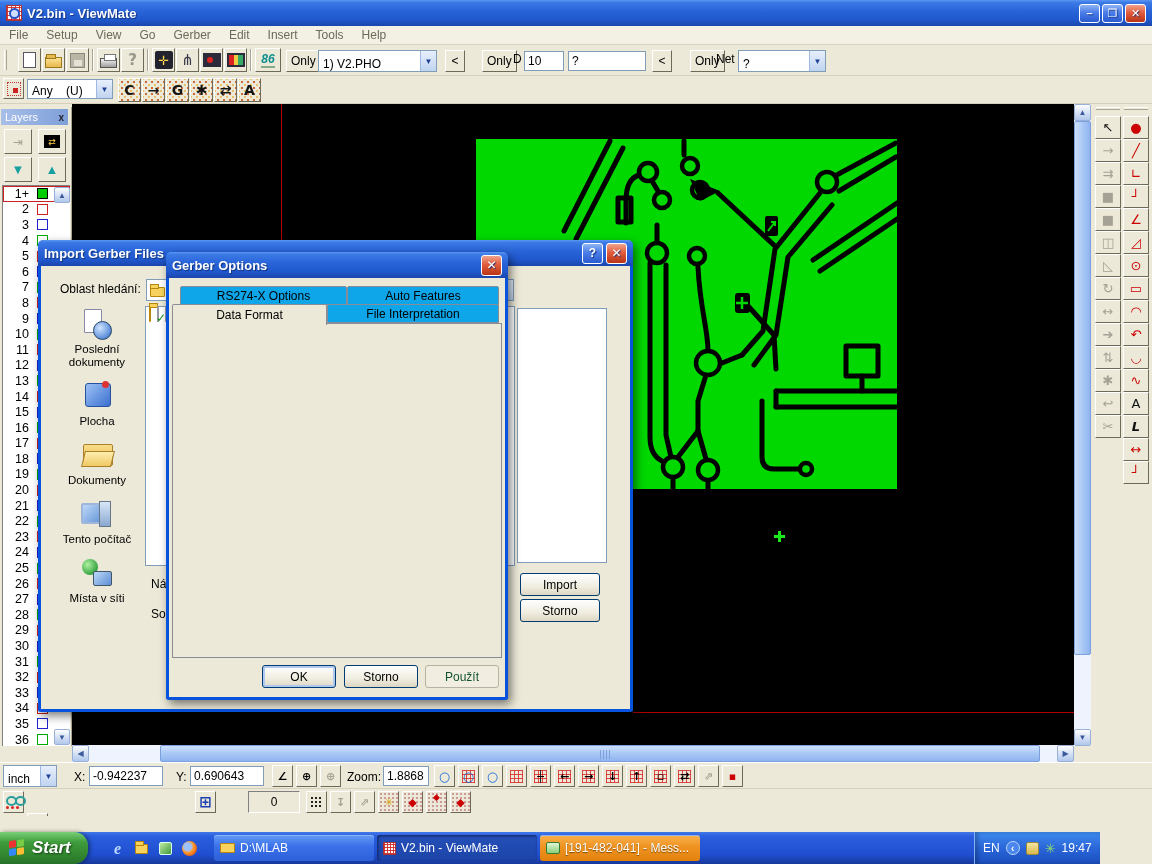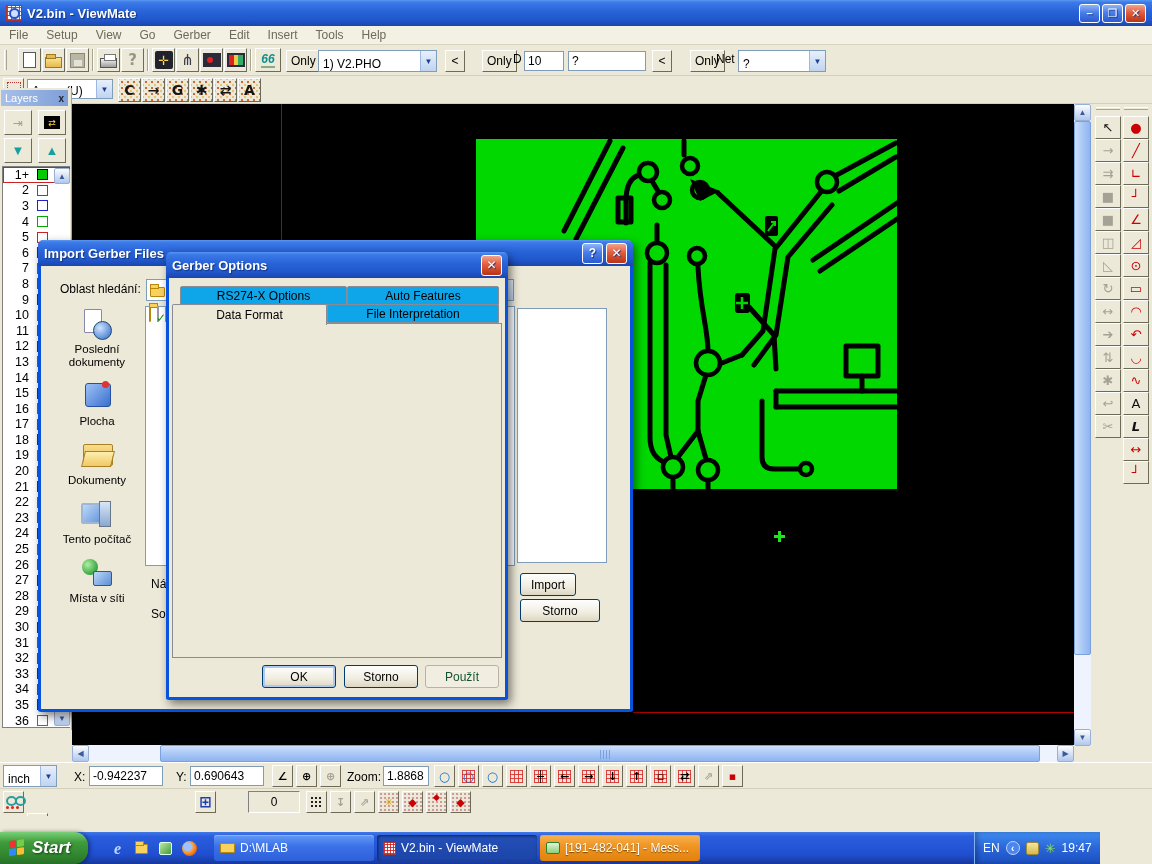--- a/index.html
+++ b/index.html
@@ -41,21 +41,21 @@
 .ic-aperture{width:18px;height:18px;background:#22222e;border-radius:2px;color:#ffd84a;font-size:13px;font-weight:bold;display:flex;align-items:center;justify-content:center}
 .ic-pliers{color:#3a3a4a;font-size:15px}
 .ic-film{width:18px;height:14px;background:#2a2a3a;position:relative}
 .ic-film.red::after{content:"";position:absolute;left:4px;top:4px;width:6px;height:6px;border-radius:50%;background:#d22}
 .ic-film.colors::after{content:"";position:absolute;inset:2px;background:linear-gradient(90deg,#d22 0 33%,#ec4 33% 66%,#3a6 66%)}
 .ic-g66{color:#0e8e8e;font-weight:bold;font-style:italic;font-size:12px;border-bottom:2px solid #8a8;line-height:13px}
 .ic-dotsq{width:14px;height:14px;border:1px dotted #b33;position:relative}
 .ic-dotsq::after{content:"";position:absolute;right:2px;bottom:2px;width:5px;height:5px;background:#c22}
 .letterbtn{position:absolute;top:2px;width:23px;height:24px;border:1px solid;border-color:#fff #6d6a58 #6d6a58 #fff;display:flex;align-items:center;justify-content:center;font-weight:bold;font-size:14px;color:#151515;background-color:#ece9d8;background-image:radial-gradient(#c86a3a .9px,transparent 1.2px),radial-gradient(#e9c36a .9px,transparent 1.2px);background-size:6px 6px;background-position:0 0,3px 3px}
 
-#layers{left:0;top:88px;width:72px;height:642px;background:#ece9d8;border-right:1px solid #a8a590}
+#layers{left:0;top:107px;width:72px;height:642px;background:#ece9d8;border-right:1px solid #a8a590}
 .ltitle{position:absolute;left:1px;top:2px;right:3px;height:16px;background:linear-gradient(90deg,#a8bfe8,#7e9fd8);color:#fff;font-size:11px;display:flex;align-items:center;padding:0 4px}
 .ltitle .x{margin-left:auto;color:#223;font-weight:bold;font-size:10px}
 .lbtn{position:absolute;width:28px;height:25px;border:1px solid;border-color:#fff #6d6a58 #6d6a58 #fff;background:#ece9d8;display:flex;align-items:center;justify-content:center}
 .ic-blk{width:16px;height:13px;background:#000;color:#ffd24a;font-size:9px;display:flex;align-items:center;justify-content:center}
 .teal{color:#18a0a0;font-size:13px;font-weight:bold}
 .dim{color:#a5a295}
 #layerlist{position:absolute;left:2px;top:78px;width:68px;height:562px;background:#fff;border:1px solid #808080;border-right:none;overflow:hidden}
 .lrow{display:flex;align-items:center;height:15.6px;font-size:12.5px}
 .lnum{width:26px;text-align:right}
 .lswatch{width:11px;height:11px;margin-left:8px;border:1px solid transparent}
@@ -228,21 +228,21 @@
       <span class="ic-pliers glyph">⋔</span>
     </span>
   <span class="tbtn" style="left:200px">
       <span class="ic-film red"></span>
     </span>
   <span class="tbtn" style="left:224px">
       <span class="ic-film colors"></span>
     </span>
   <span class="sep" style="left:250px"></span>
   <span class="tbtn" style="left:255px;width:26px">
-      <span class="ic-g66">66</span>
+      <span class="ic-g66">86</span>
     </span>
   <span class="lblbtn" style="left:286px">Only</span>
   <div class="combo" style="left:318px;top:5px;width:119px">
     <span class="cval">1) V2.PHO</span>
     <span class="carr">▼</span>
   </div>
   <span class="lblbtn" style="left:445px;width:20px;justify-content:center">&lt;</span>
   <span class="lblbtn" style="left:482px">Only</span>
   <span class="flatlbl" style="left:513px">D</span>
   <input class="abs xpinput" style="left: 524px; top: 6px; width: 40px; height: 20px;" value="10">
@@ -729,21 +729,21 @@
       </div>
   </div>
   <div class="abs" style="left:104px;top:66px;width:370px;height:260px;background:#fff;border:1px solid #7f9db9">
     <span class="folder-sm"></span>
     <span class="file-check"></span>
     <span class="file-check"></span>
     <span class="file-check"></span>
     <span class="file-check"></span>
   </div>
   <div class="abs" style="left:476px;top:68px;width:90px;height:255px;background:#fff;border:1px solid #7f9db9"></div>
-  <button class="xpbtn" style="left:479px;top:333px;width:56px">Import</button>
+  <button class="xpbtn" style="left:479px;top:333px;width:80px">Import</button>
   <button class="xpbtn" style="left:479px;top:359px;width:80px">Storno</button>
   <span class="abs" style="left:110px;top:337px;font-size:12px">Ná</span>
   <span class="abs" style="left:110px;top:367px;font-size:12px">So</span>
 </div>
 
 <div class="xpdlg" id="gerber">
   <div class="dtitle">
     <span>Gerber Options</span>
     <span class="spacer"></span>
     <span class="tctl close">✕</span>

